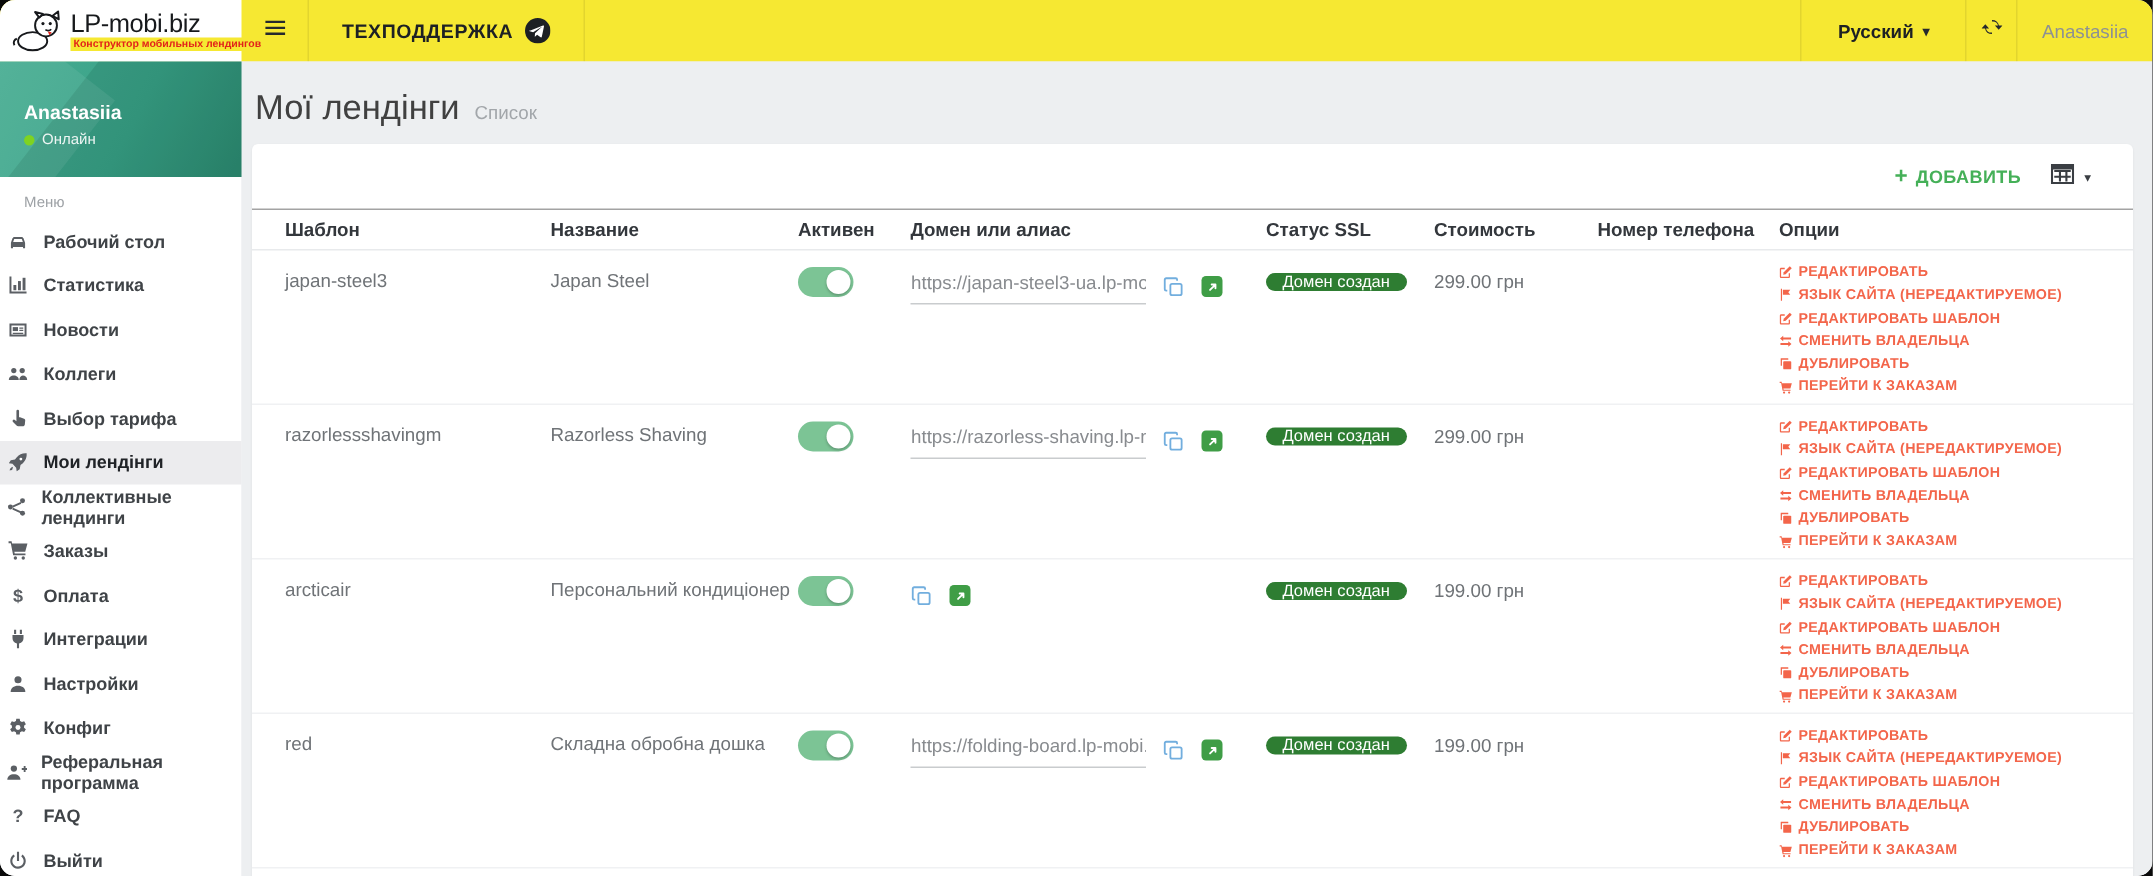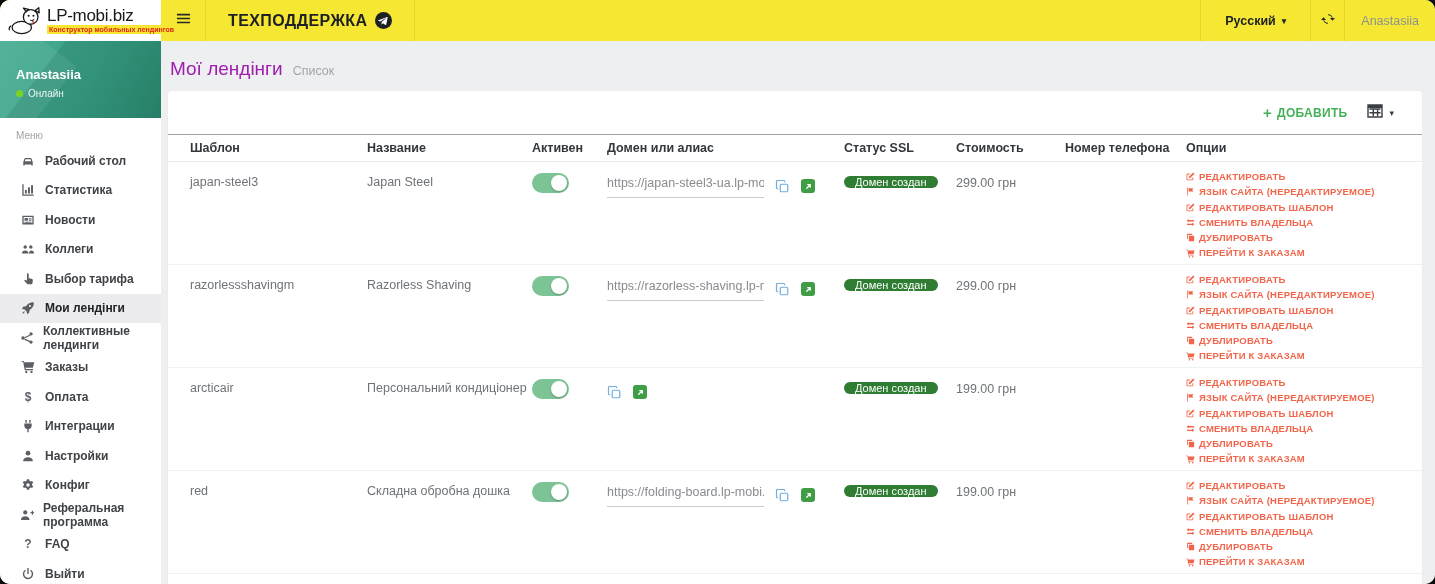--- a/index.html
+++ b/index.html
@@ -13,21 +13,21 @@
   .logo-box { width:161px; background:#fff; display:flex; align-items:center;
     gap:5px; padding-left:8px; flex:0 0 161px; cursor:pointer; }
   .logo-dog svg { width:34px; height:30px; display:block; }
   .logo-title { font-size:17px; font-weight:normal; color:#17191c; letter-spacing:-.3px; line-height:17px;}
   .logo-sub { font-size:7px; font-weight:bold; color:#e2231a; background:#f6e832;
     padding:1px 2px; margin-top:1px; white-space:nowrap; }
   .tb-cell { display:flex; align-items:center; color:#1d2024; }
   .burger { width:45px; justify-content:center; border-right:1px solid rgba(0,0,0,.08); cursor:pointer; }
   .burger svg { width:15px; height:15px; fill:#26292d; }
   .support { gap:8px; padding:0 22px; border-right:1px solid rgba(0,0,0,.08); cursor:pointer; }
-  .support-label { font-size:16px; font-weight:bold; letter-spacing:.4px; }
+  .support-label { font-size:13px; font-weight:bold; letter-spacing:.4px; }
   .tg svg { width:17px; height:17px; display:block; }
   .tb-spacer { flex:1; }
   .lang { gap:6px; padding:0 24px; font-size:12.5px; font-weight:bold;
     border-left:1px solid rgba(0,0,0,.08); cursor:pointer; }
   .caret { font-size:9px; color:#26292d; }
   .refresh { width:34px; justify-content:center; border-left:1px solid rgba(0,0,0,.08); cursor:pointer; }
   .refresh svg { width:14px; height:14px; fill:#26292d; }
   .user { padding:0 16px; font-size:12.5px; color:#8d9193; border-left:1px solid rgba(0,0,0,.08); cursor:pointer; }
 
   
@@ -40,30 +40,30 @@
   .sb-header::before { content:""; position:absolute; width:130px; height:200px;
     background:rgba(0,55,40,.13); transform:rotate(38deg); left:52px; top:-60px; }
   .sb-header::after { content:""; position:absolute; width:120px; height:180px;
     background:rgba(255,255,255,.07); transform:rotate(38deg); left:-86px; top:-30px; }
   .sb-name { position:relative; z-index:2; color:#fff; font-size:13px; font-weight:bold; }
   .sb-status { position:relative; z-index:2; display:flex; align-items:center; gap:5px;
     margin-top:6px; color:rgba(255,255,255,.9); font-size:10px; }
   .dot { width:7px; height:7px; border-radius:50%; background:#7ed321; display:inline-block; }
   .menu-label { padding:12px 0 5px 16px; font-size:10px; color:#9ea2a6; }
   .menu-item { height:29.5px; display:flex; align-items:center; gap:9px;
-    padding-left:20px; font-size:12px; font-weight:600; color:#3f4347; cursor:pointer; }
+    padding-left:4px; font-size:12px; font-weight:600; color:#3f4347; cursor:pointer; }
   .menu-item.active { background:#ececee; font-weight:bold; color:#202327; }
   .mi-icon { width:16px; display:flex; justify-content:center; color:#5b5f64; }
   .mi-icon svg { width:14px; height:14px; fill:currentColor; }
   .txt-ico { font-size:12px; font-weight:bold; color:#5b5f64; line-height:14px; }
 
   
   .main { flex:1; background:#edeff1; overflow:hidden; }
   .page-head { display:flex; align-items:baseline; gap:10px; padding:17px 0 0 9px; }
-  .page-title { font-size:19px; font-weight:normal; color:#a21caf; }
+  .page-title { font-size:23px; font-weight:normal; color:#404040; }
   .page-sub { font-size:12.5px; color:#a2a6aa; }
   .card { margin:11px 13px 0 7px; background:#fff; border-radius:4px;
     box-shadow:0 1px 2px rgba(0,0,0,.06); height:620px; }
   .card-toolbar { height:43px; display:flex; justify-content:flex-end; align-items:center;
     gap:20px; padding-right:28px; }
   .add-btn { display:flex; align-items:center; gap:5px; background:none; border:none;
     color:#45b058; font-family:inherit; font-size:12px; font-weight:bold; letter-spacing:.3px; cursor:pointer; }
   .add-btn .plus { font-size:15px; font-weight:bold; line-height:12px; }
   .grid-btn { display:flex; align-items:center; gap:6px; background:none; border:none;
     color:#3a3e43; cursor:pointer; }

